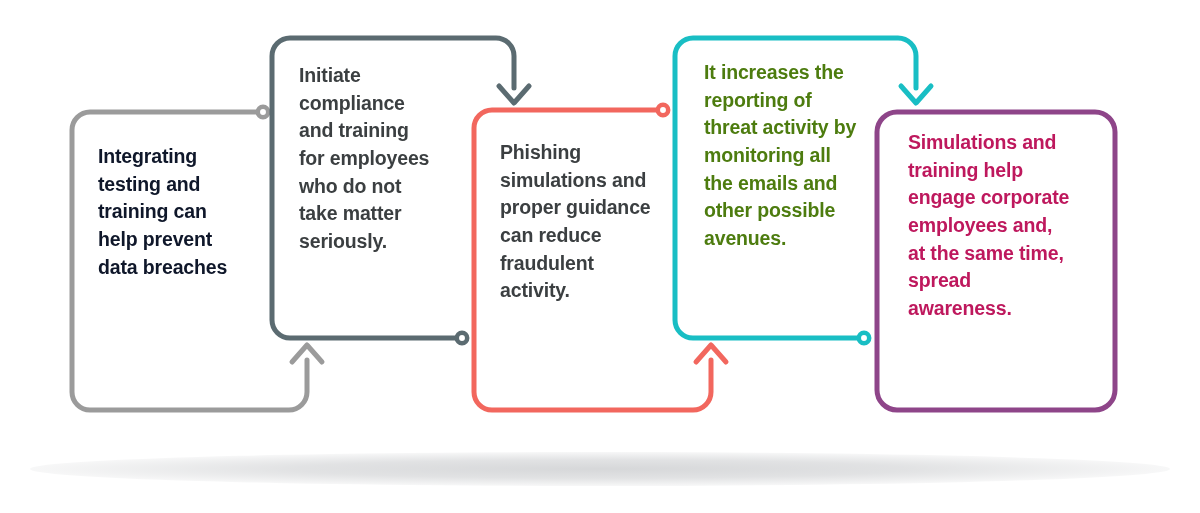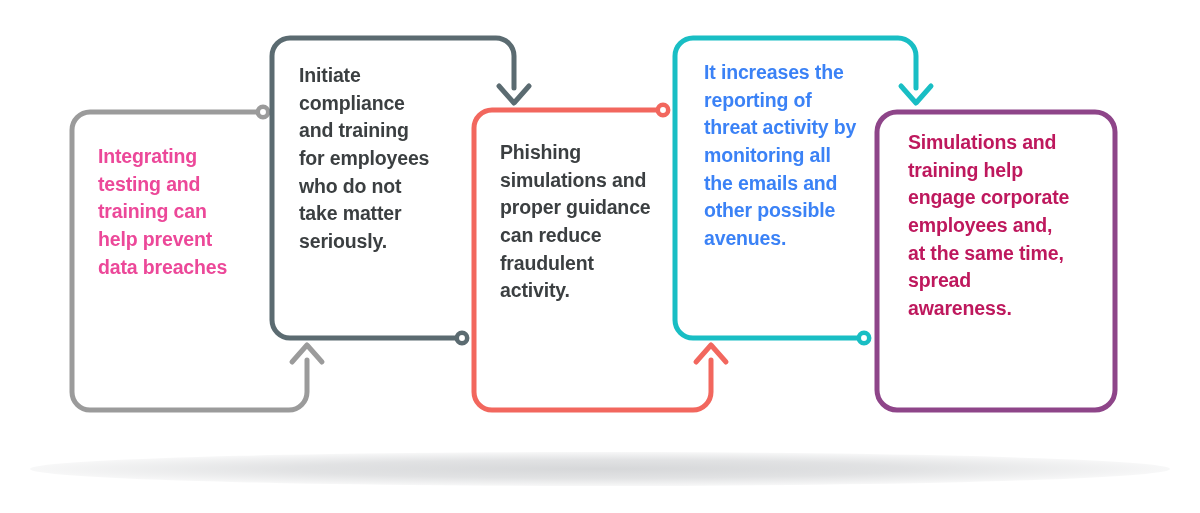--- a/index.html
+++ b/index.html
@@ -119,25 +119,25 @@
       <path fill="none" stroke="#19bec4" stroke-width="5" stroke-linecap="round" stroke-linejoin="round" d="M 901,86 L 916,103 L 931,86"></path>
 
       <circle cx="864" cy="338" r="5.2" fill="#ffffff" stroke="#19bec4" stroke-width="4.5"></circle>
     </g>
 
     <g>
       <rect x="877" y="112" width="238" height="298" rx="20" ry="20" fill="#ffffff" stroke="#8e4589" stroke-width="5"></rect>
     </g>
   </svg>
 
-  <div class="card-text" style="left: 98px; top: 143px; width: 150px; color: #ec4899;">Integrating testing and training can help prevent data breaches</div>
+  <div class="card-text" style="left: 98px; top: 143px; width: 150px; color: #0f172a;">Integrating testing and training can help prevent data breaches</div>
 
   <div class="card-text" style="left: 299px; top: 62px; width: 140px; color: rgb(59, 63, 65);">Initiate compliance and training for employees who do not take matter seriously.</div>
 
   <div class="card-text" style="left: 500px; top: 139px; width: 152px; color: rgb(59, 63, 65);">Phishing simulations and proper guidance can reduce fraudulent activity.</div>
 
-  <div class="card-text" style="left: 704px; top: 59px; width: 156px; color: #3b82f6;">It increases the reporting of threat activity by monitoring all the emails and other possible avenues.</div>
+  <div class="card-text" style="left: 704px; top: 59px; width: 156px; color: #4d7c0f;">It increases the reporting of threat activity by monitoring all the emails and other possible avenues.</div>
 
   <div class="card-text" style="left: 908px; top: 129px; width: 166px; color: #be185d;">Simulations and training help engage corporate employees and, at the same time, spread awareness.</div>
 
   <div class="ground-shadow"></div>
 
 </div>
 
 </body></html>

